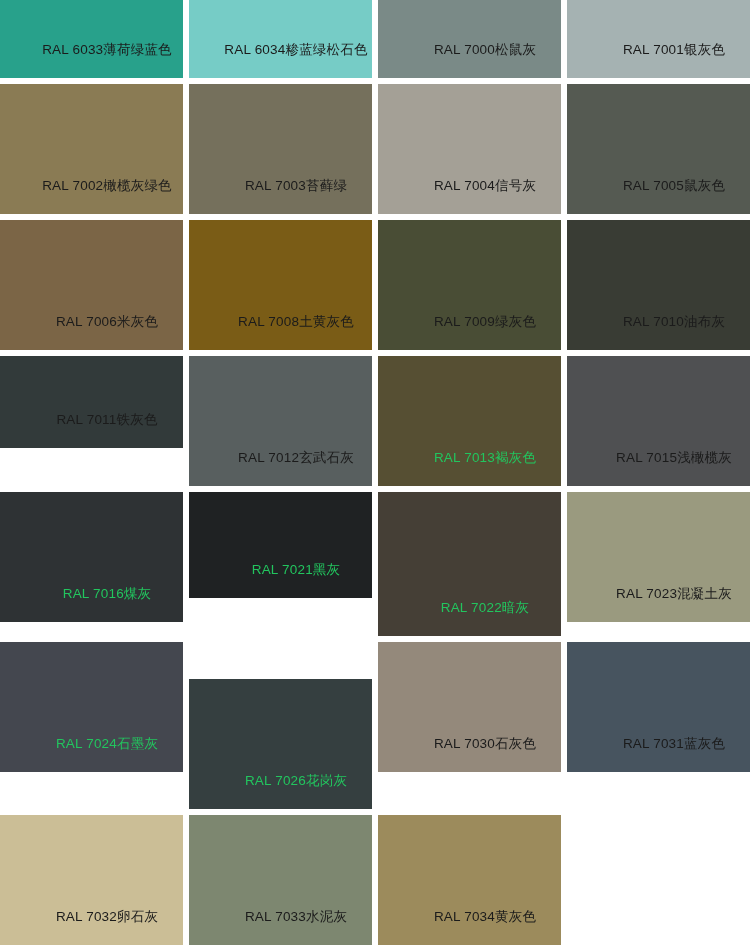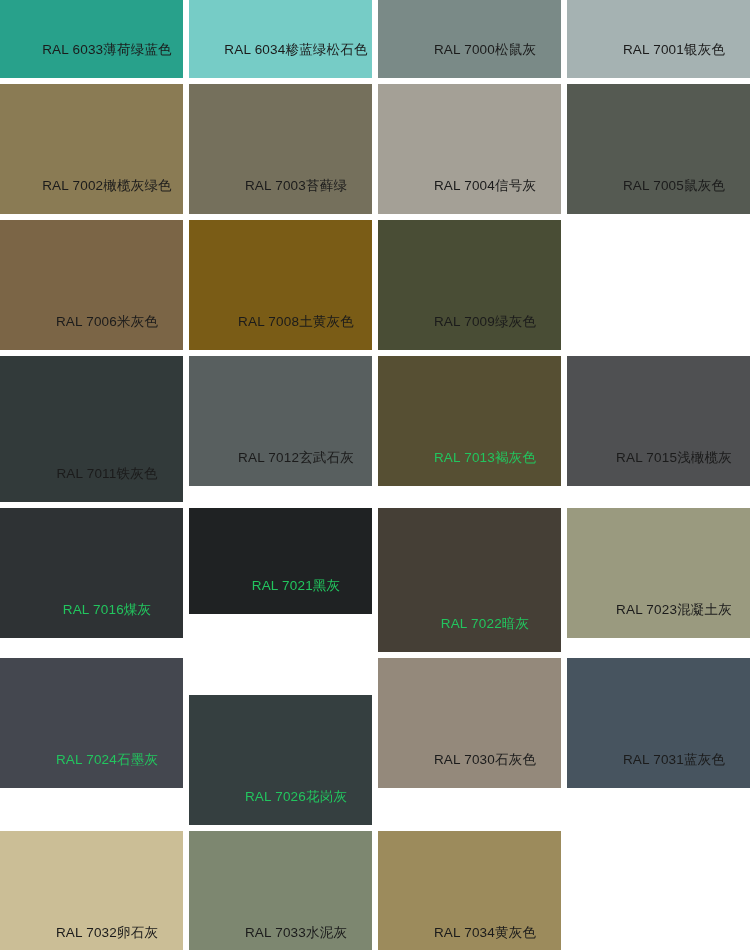--- a/index.html
+++ b/index.html
@@ -92,23 +92,26 @@
       <div class="grid-row">
         <div class="swatch" style="height: 130px; background: rgb(123, 101, 70);">
           <div class="swatch-label label-dark">RAL 7006米灰色</div>
         </div>
         <div class="swatch" style="height: 130px; background: rgb(122, 92, 22);">
           <div class="swatch-label label-dark">RAL 7008土黄灰色</div>
         </div>
         <div class="swatch" style="height: 130px; background: rgb(73, 77, 53);">
           <div class="swatch-label label-dark">RAL 7009绿灰色</div>
         </div>
+        <div class="swatch" style="height: 130px; background: rgb(57, 60, 52);">
+          <div class="swatch-label label-dark">RAL 7010油布灰</div>
+        </div>
       </div>
       <div class="grid-row">
-        <div class="swatch" style="height: 146px; background: rgb(50, 58, 58);">
+        <div class="swatch" style="height: 92px; background: rgb(50, 58, 58);">
           <div class="swatch-label label-dark">RAL 7011铁灰色</div>
         </div>
         <div class="swatch" style="height: 130px; background: rgb(88, 95, 95); justify-content: center;">
           <div class="swatch-label label-dark">RAL 7012玄武石灰</div>
         </div>
         <div class="swatch" style="height: 130px; background: rgb(86, 79, 51);">
           <div class="swatch-label label-light">RAL 7013褐灰色</div>
         </div>
         <div class="swatch" style="height: 130px; background: rgb(79, 80, 82);">
           <div class="swatch-label label-dark">RAL 7015浅橄榄灰</div>

